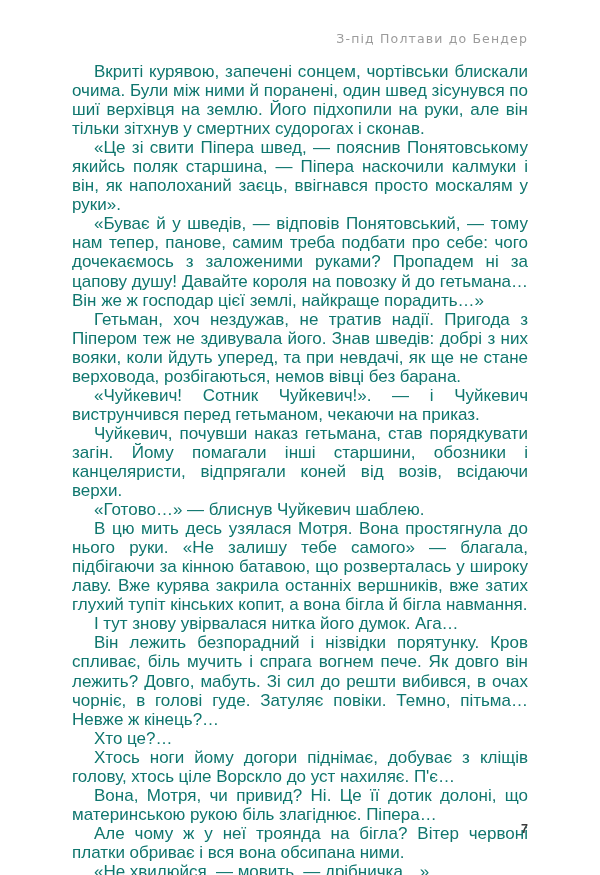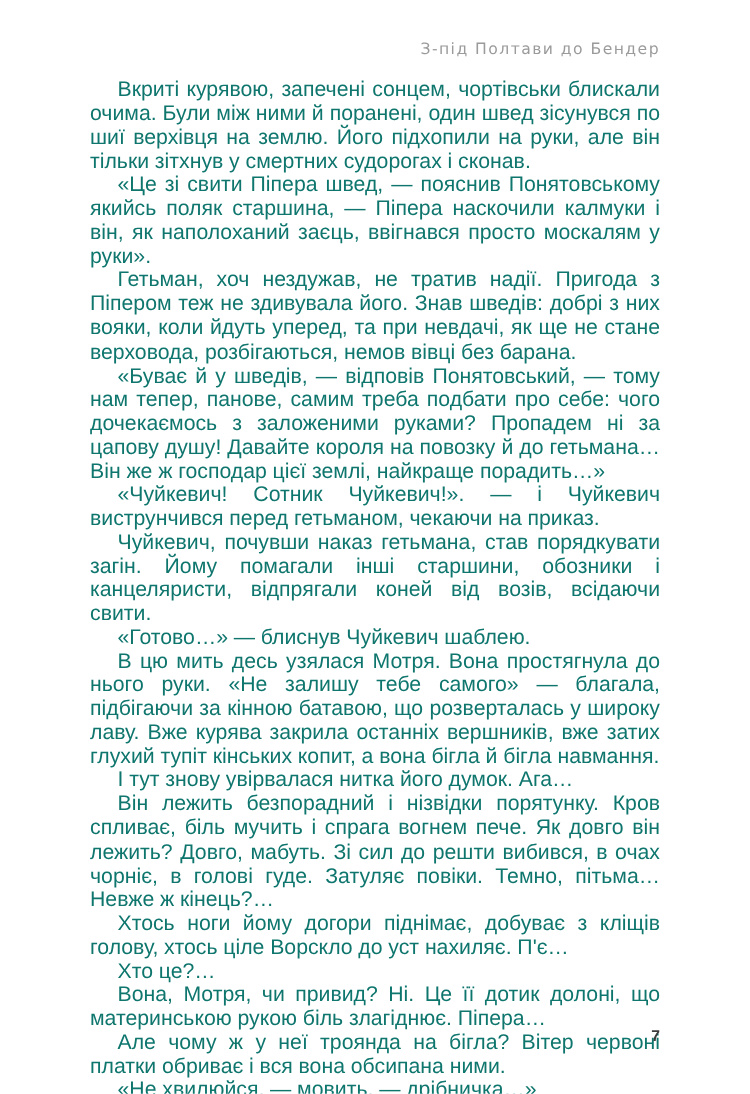--- a/index.html
+++ b/index.html
@@ -78,30 +78,30 @@
 </head>
 <body>
 
 <div class="page">
 
   <div class="running-head">З-під Полтави до Бендер</div>
 
   <div class="text-body">
     <p>Вкриті курявою, запечені сонцем, чортівськи блискали очима. Були між ними й поранені, один швед зісунувся по шиї верхівця на землю. Його підхопили на руки, але він тільки зітхнув у смертних судорогах і сконав.</p>
     <p>«Це зі свити Піпера швед, — пояснив Понятовському якийсь поляк старшина, — Піпера наскочили калмуки і він, як наполоханий заєць, ввігнався просто москалям у руки».</p>
+    <p>«Буває й у шведів, — відповів Понятовський, — тому нам тепер, панове, самим треба подбати про себе: чого дочекаємось з заложеними руками? Пропадем ні за цапову душу! Давайте короля на повозку й до гетьмана… Він же ж господар цієї землі, найкраще порадить…»</p>
     <p>Гетьман, хоч нездужав, не тратив надії. Пригода з Піпером теж не здивувала його. Знав шведів: добрі з них вояки, коли йдуть уперед, та при невдачі, як ще не стане верховода, розбігаються, немов вівці без барана.</p>
-    <p>«Буває й у шведів, — відповів Понятовський, — тому нам тепер, панове, самим треба подбати про себе: чого дочекаємось з заложеними руками? Пропадем ні за цапову душу! Давайте короля на повозку й до гетьмана… Він же ж господар цієї землі, найкраще порадить…»</p>
     <p>«Чуйкевич! Сотник Чуйкевич!». — і Чуйкевич виструнчився перед гетьманом, чекаючи на приказ.</p>
-    <p>Чуйкевич, почувши наказ гетьмана, став порядкувати загін. Йому помагали інші старшини, обозники і канцеляристи, відпрягали коней від возів, всідаючи свити.</p>
+    <p>Чуйкевич, почувши наказ гетьмана, став порядкувати загін. Йому помагали інші старшини, обозники і канцеляристи, відпрягали коней від возів, всідаючи верхи.</p>
     <p>«Готово…» — блиснув Чуйкевич шаблею.</p>
     <p>В цю мить десь узялася Мотря. Вона простягнула до нього руки. «Не залишу тебе самого» — благала, підбігаючи за кінною батавою, що розверталась у широку лаву. Вже курява закрила останніх вершників, вже затих глухий тупіт кінських копит, а вона бігла й бігла навмання.</p>
     <p>І тут знову увірвалася нитка його думок. Ага…</p>
     <p>Він лежить безпорадний і нізвідки порятунку. Кров спливає, біль мучить і спрага вогнем пече. Як довго він лежить? Довго, мабуть. Зі сил до решти вибився, в очах чорніє, в голові гуде. Затуляє повіки. Темно, пітьма… Невже ж кінець?…</p>
+    <p>Хто це?…</p>
     <p>Хтось ноги йому догори піднімає, добуває з кліщів голову, хтось ціле Ворскло до уст нахиляє. П'є…</p>
-    <p>Хто це?…</p>
     <p>Вона, Мотря, чи привид? Ні. Це її дотик долоні, що материнською рукою біль злагіднює. Піпера…</p>
     <p>Але чому ж у неї троянда на бігла? Вітер червоні платки обриває і вся вона обсипана ними.</p>
     <p>«Не хвилюйся, — мовить, — дрібничка…»</p>
     <p>І знову темінь. Затуляє…</p>
   </div>
 
   <div class="page-number">7</div>
 
 </div>
 

